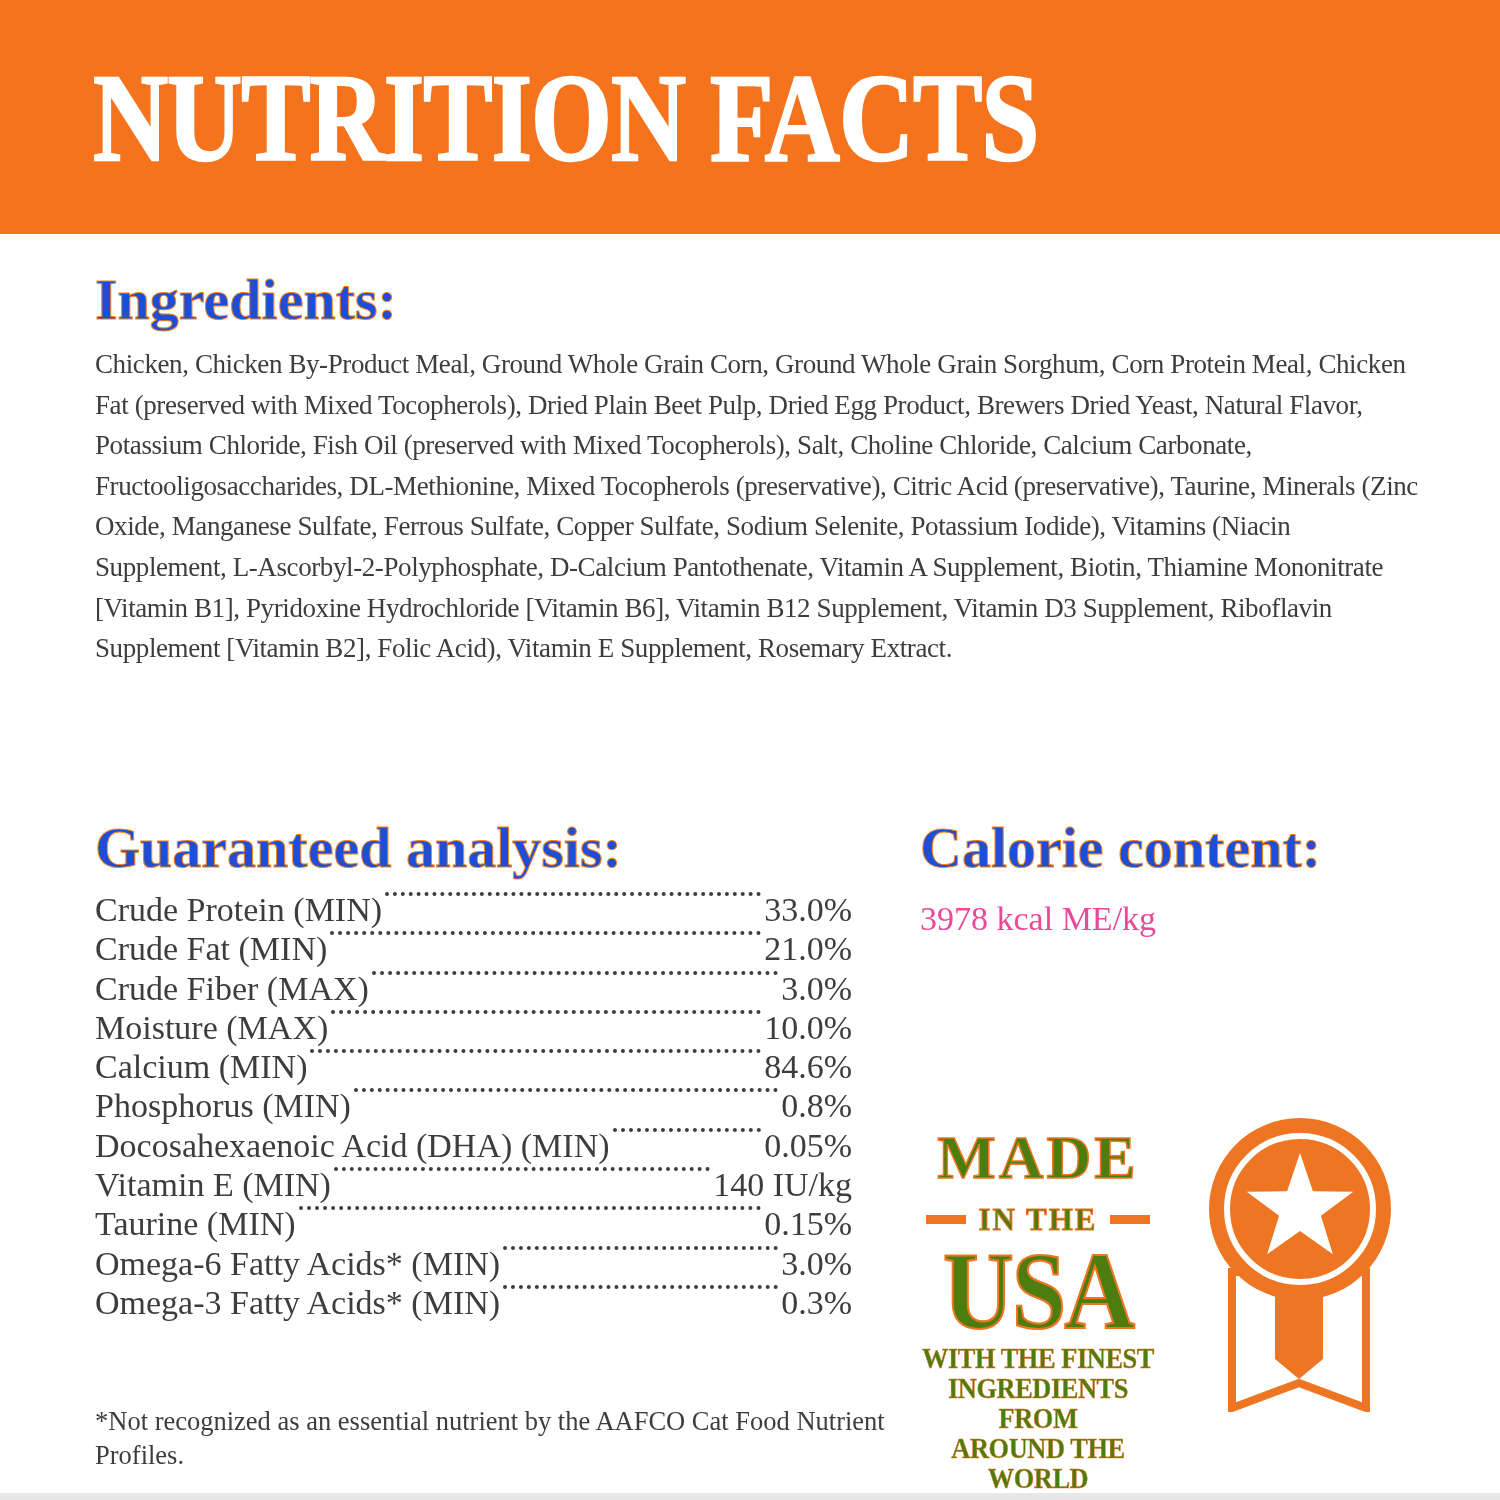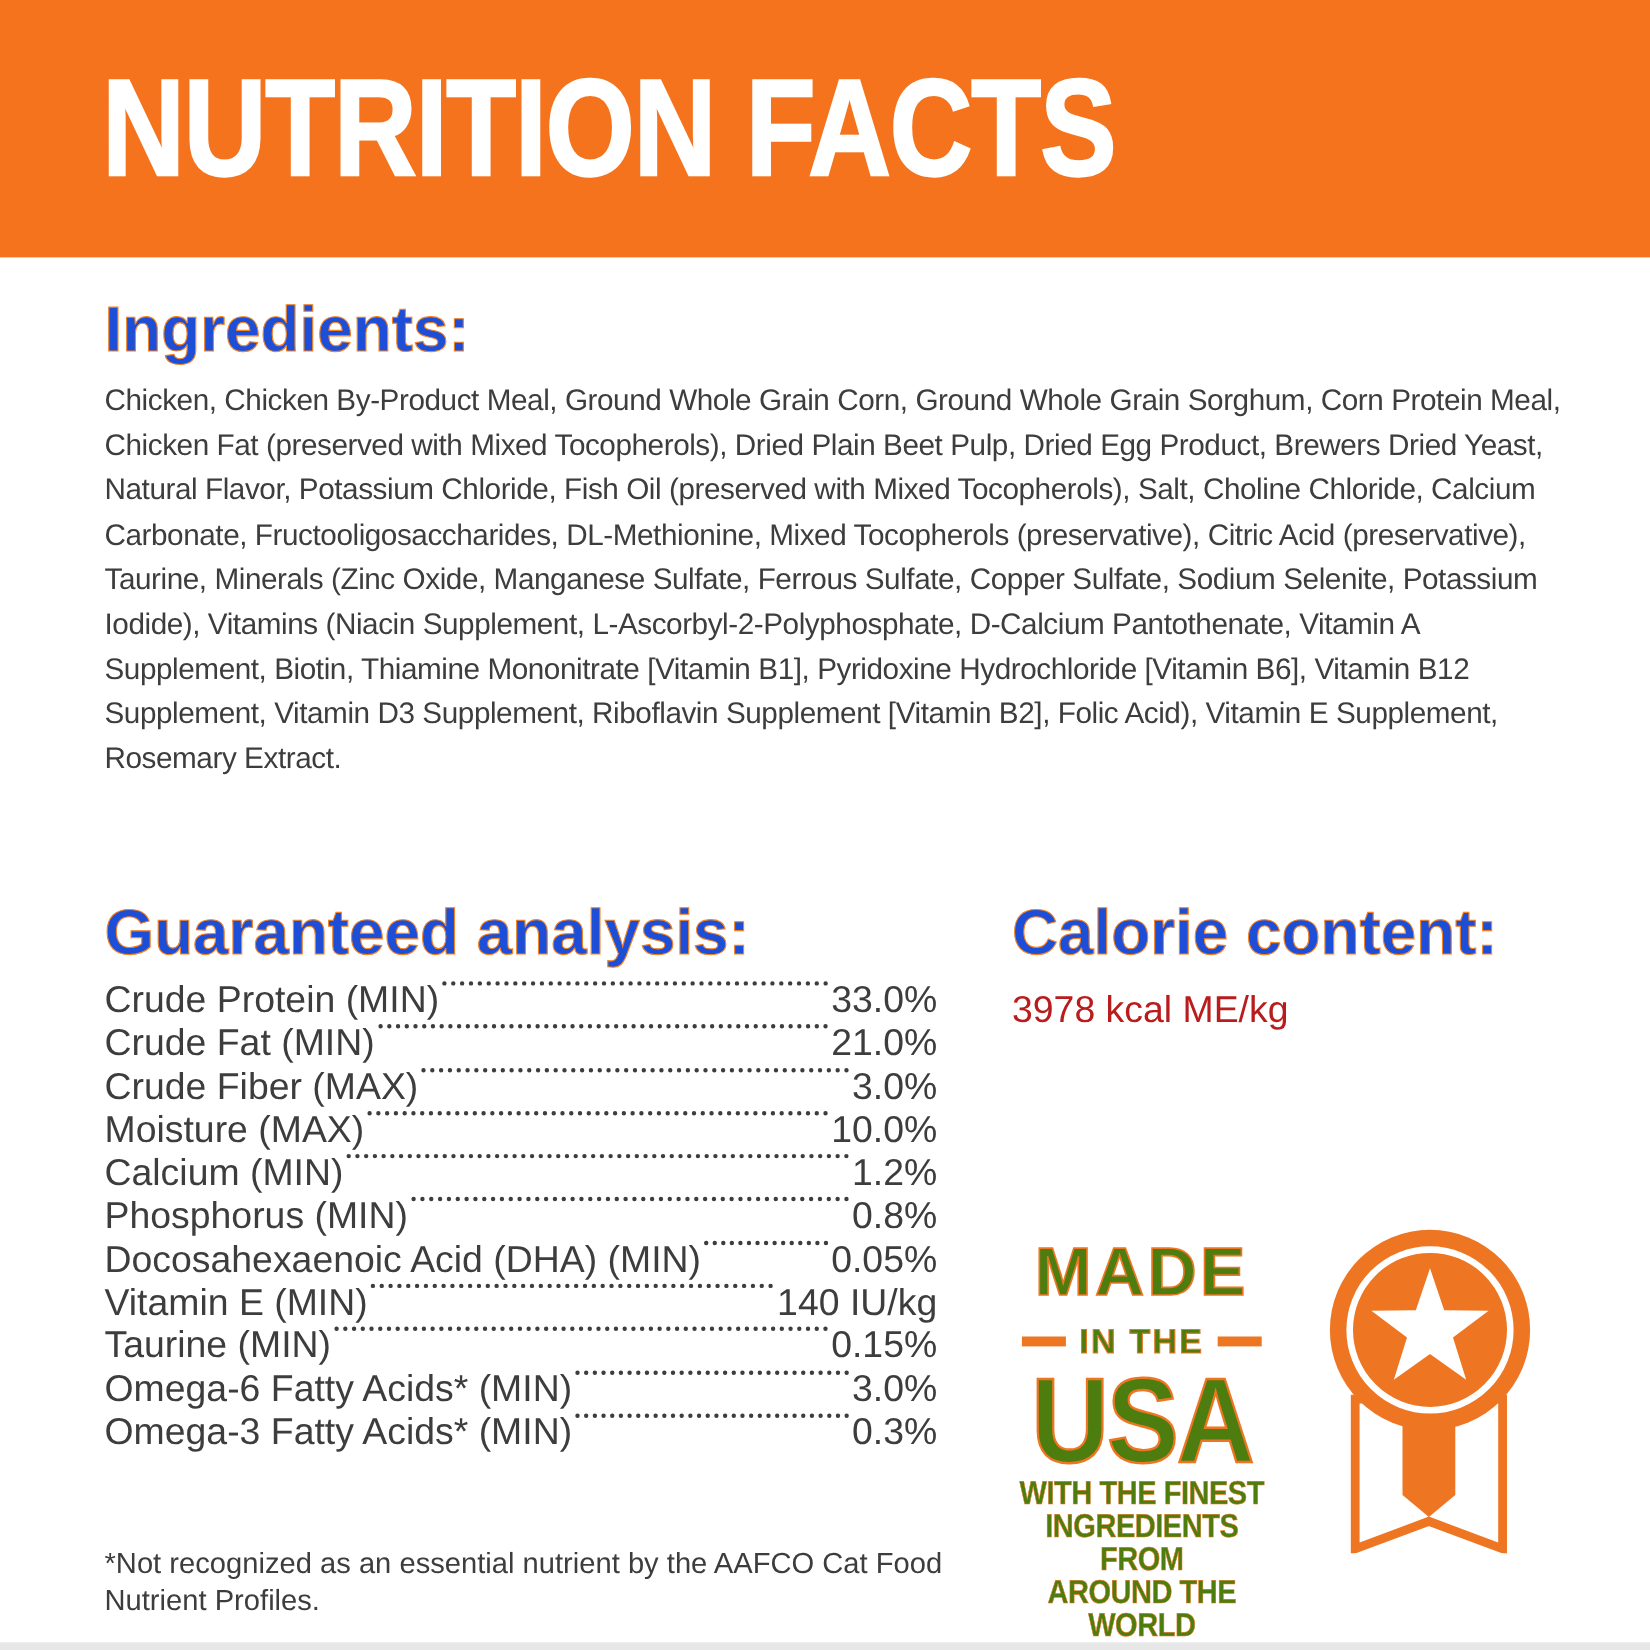--- a/index.html
+++ b/index.html
@@ -1,18 +1,18 @@
 <!DOCTYPE html>
 <html><head>
 <meta charset="utf-8">
 <style>
   html,body{margin:0;padding:0;background:#ffffff;}
   .page{
     position:relative;width:1500px;height:1500px;background:#ffffff;
-    font-family:Liberation Sans, sans-serif;overflow:hidden;
+    font-family:Liberation Serif, serif;overflow:hidden;
   }
   
   .banner{
     position:absolute;left:0;top:0;width:1500px;height:234px;
     background:#F4731C;display:flex;align-items:center;
   }
   .banner-title{
     color:#ffffff;font-size:104px;font-weight:700;letter-spacing:-1px;
     padding-left:93px;white-space:nowrap;
     transform:scaleY(1.2);transform-origin:left center;
@@ -30,21 +30,21 @@
   .ing-text{
     position:absolute;left:95px;top:344px;width:1330px;
     font-size:27px;line-height:40.6px;letter-spacing:-0.4px;color:#3D3D3D;
   }
   
   .ga-list{position:absolute;left:95px;top:892px;width:757px;}
   .ga-row{display:flex;align-items:flex-start;height:39.3px;color:#3D3D3D;font-size:34px;}
   .ga-label,.ga-value{line-height:1.05;white-space:nowrap;}
   .ga-dots{flex:1;border-bottom:4.5px dotted #3D3D3D;margin:0 3px 6px 3px;}
   
-  .cal-lines{position:absolute;left:920px;top:896px;font-size:34px;line-height:45px;color:#b91c1c;text-align:right;}
+  .cal-lines{position:absolute;left:920px;top:896px;font-size:34px;line-height:45px;color:#ec4899;text-align:right;}
   
   .usa{position:absolute;left:902px;top:1126px;width:272px;text-align:center;color:#4d7c0f;}
   .usa-made{
     font-size:62px;font-weight:700;letter-spacing:3px;line-height:62px;
     -webkit-text-stroke:1.5px #EE7623;
   }
   .usa-inthe{display:flex;align-items:center;justify-content:center;gap:12px;margin-top:16px;}
   .usa-inthe .label{
     font-size:31px;font-weight:700;letter-spacing:2px;line-height:31px;
     -webkit-text-stroke:1px #EE7623;
@@ -100,21 +100,21 @@
         <span class="ga-value">3.0%</span>
       </div>
     <div class="ga-row">
         <span class="ga-label">Moisture (MAX)</span>
         <span class="ga-dots"></span>
         <span class="ga-value">10.0%</span>
       </div>
     <div class="ga-row">
         <span class="ga-label">Calcium (MIN)</span>
         <span class="ga-dots"></span>
-        <span class="ga-value">1.2%</span>
+        <span class="ga-value">84.6%</span>
       </div>
     <div class="ga-row">
         <span class="ga-label">Phosphorus (MIN)</span>
         <span class="ga-dots"></span>
         <span class="ga-value">0.8%</span>
       </div>
     <div class="ga-row">
         <span class="ga-label">Docosahexaenoic Acid (DHA) (MIN)</span>
         <span class="ga-dots"></span>
         <span class="ga-value">0.05%</span>

